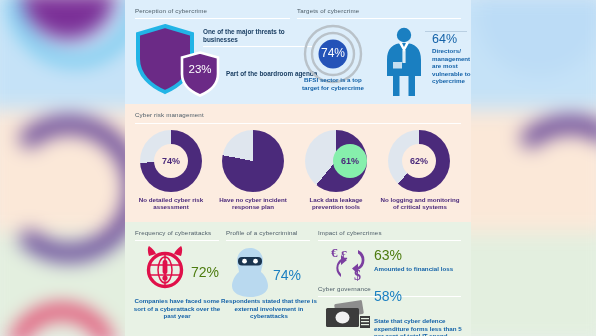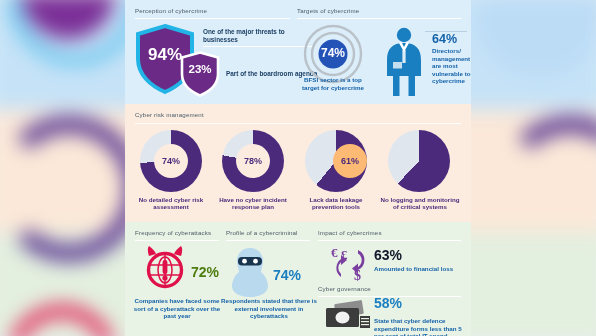--- a/index.html
+++ b/index.html
@@ -33,21 +33,21 @@
   .sect-green{top:222px;height:114px;background:#e8f2e5;}
 
   .sect-title{
     position:absolute;
     font-size:6.2px;color:#4b5b66;letter-spacing:.15px;
     white-space:nowrap;
   }
   .rule{position:absolute;height:1px;background:#ffffff;}
   .rule.grey{background:#c9d2d8;}
 
-  .pct{font-weight:bold;line-height:1;}
+  .pct{font-weight:normal;line-height:1;}
   .cap{font-weight:bold;line-height:1.22;}
   
   .donut{position:absolute;border-radius:50%;}
   .donut-hole{
     position:absolute;border-radius:50%;
     display:flex;align-items:center;justify-content:center;
   }
   .donut-val{font-weight:bold;color:#4b2a7b;}
   .donut-cap{
     position:absolute;text-align:center;font-weight:bold;
@@ -76,21 +76,20 @@
 
   <div class="sect-title" style="left:10px;top:7px;">Perception of cybercrime</div>
   <div class="rule" style="left:10px;top:18px;width:155px;"></div>
 
   <div class="sect-title" style="left:172px;top:7px;">Targets of cybercrime</div>
   <div class="rule" style="left:172px;top:18px;width:164px;"></div>
 
   <svg style="position:absolute;left:8px;top:23px;" width="64" height="72" viewBox="0 0 64 72">
     <path d="M32 3 L59 11 L59 36 C59 52 46 63 32 69 C18 63 5 52 5 36 L5 11 Z" fill="#6b2a86" stroke="#22b4e6" stroke-width="4"></path>
   </svg>
-  <div class="pct" style="position:absolute;left:8px;top:46px;width:64px;text-align:center;font-size:17px;color:#ffffff;">94%</div>
 
   <div class="cap" style="position:absolute;left:78px;top:28px;width:118px;font-size:6.4px;color:#1b3f63;">One of the major threats to businesses</div>
   <div class="rule grey" style="left:78px;top:46px;width:112px;background:#ffffff;"></div>
 
   <svg style="position:absolute;left:54px;top:50px;" width="42" height="47" viewBox="0 0 42 47">
     <path d="M21 2.5 L39 7.5 L39 24 C39 34.5 30.5 41.5 21 45.5 C11.5 41.5 3 34.5 3 24 L3 7.5 Z" fill="#6b2a86" stroke="#ffffff" stroke-width="2.6"></path>
   </svg>
   <div class="pct" style="position:absolute;left:54px;top:64px;width:42px;text-align:center;font-size:11.5px;color:#ffffff;">23%</div>
 
   <div class="cap" style="position:absolute;left:101px;top:70px;width:96px;font-size:6.4px;color:#1b3f63;">Part of the boardroom agenda</div>
@@ -123,38 +122,38 @@
               background:conic-gradient(#4b2a7b 0deg 266.4deg,#dfe6ee 266.4deg 360deg);"></div>
   <div class="donut-hole" style="left:15px;top:130px;width:62px;height:62px;">
     <div class="donut-hole" style="position:relative;left:auto;top:auto;width:34px;height:34px;background:#fcece0;">
       <span class="donut-val" style="font-size:9px;">74%</span>
     </div>
   </div>
   <div class="donut-cap" style="left:7px;top:196px;width:78px;font-size:6.2px;">No detailed cyber risk assessment</div>
 
   <div class="donut" style="left:97px;top:130px;width:62px;height:62px;
               background:conic-gradient(#4b2a7b 0deg 280.8deg,#dfe6ee 280.8deg 360deg);"></div>
-  <div class="donut-hole" style="left:97px;top:130px;width:62px;height:62px;">
-    <div class="donut-hole" style="position:relative;left:auto;top:auto;width:34px;height:34px;background:#fcece0;">
-      <span class="donut-val" style="font-size:9px;">78%</span>
-    </div>
-  </div>
   <div class="donut-cap" style="left:89px;top:196px;width:78px;font-size:6.2px;">Have no cyber incident response plan</div>
 
   <div class="donut" style="left:180px;top:130px;width:62px;height:62px;
               background:conic-gradient(#4b2a7b 0deg 219.6deg,#dfe6ee 219.6deg 360deg);"></div>
   <div class="donut-hole" style="left:180px;top:130px;width:62px;height:62px;">
-    <div class="donut-hole" style="position:relative;left:auto;top:auto;width:34px;height:34px;background:#fdba74;margin-left:28px;">
+    <div class="donut-hole" style="position:relative;left:auto;top:auto;width:34px;height:34px;background:#86efac;margin-left:28px;">
       <span class="donut-val" style="font-size:9px;">61%</span>
     </div>
   </div>
   <div class="donut-cap" style="left:172px;top:196px;width:78px;font-size:6.2px;">Lack data leakage prevention tools</div>
 
   <div class="donut" style="left:263px;top:130px;width:62px;height:62px;
               background:conic-gradient(#4b2a7b 0deg 223.2deg,#dfe6ee 223.2deg 360deg);"></div>
+  <div class="donut-hole" style="left:263px;top:130px;width:62px;height:62px;">
+    <div class="donut-hole" style="position:relative;left:auto;top:auto;width:34px;height:34px;background:#fcece0;">
+      <span class="donut-val" style="font-size:9px;">62%</span>
+    </div>
+  </div>
   <div class="donut-cap" style="left:255px;top:196px;width:80px;font-size:6.2px;">No logging and monitoring of critical systems</div>
 
   <div class="sect sect-green"></div>
 
   <div class="sect-title" style="left:10px;top:229px;">Frequency of cyberattacks</div>
   <div class="rule" style="left:10px;top:240px;width:84px;"></div>
 
   <div class="sect-title" style="left:101px;top:229px;">Profile of a cybercriminal</div>
   <div class="rule" style="left:101px;top:240px;width:84px;"></div>
 
@@ -184,31 +183,31 @@
   <div class="pct" style="position:absolute;left:148px;top:268px;font-size:14px;color:#1a7fc1;">74%</div>
   <div class="cap ctr" style="position:absolute;left:96px;top:297px;width:96px;font-size:6.2px;color:#1462a8;">Respondents stated that there is external involvement in cyberattacks</div>
 
   <svg style="position:absolute;left:203px;top:244px;" width="44" height="40" viewBox="0 0 44 40">
     <text x="3" y="13" font-family="Liberation Serif, serif" font-size="13" fill="#7b3fa0" font-weight="bold">€</text>
     <text x="13" y="15" font-family="Liberation Serif, serif" font-size="13" fill="#7b3fa0" font-weight="bold">£</text>
     <text x="26" y="36" font-family="Liberation Serif, serif" font-size="14" fill="#7b3fa0" font-weight="bold">$</text>
     <path d="M30 6 A11 11 0 0 1 30 26 L30 30 L24 24.5 L30 19.5 L30 23 A8 8 0 0 0 30 9.5 Z" fill="#7b3fa0"></path>
     <path d="M13 33 A11 11 0 0 1 13 15 L13 11 L19 16 L13 21 L13 18 A8 8 0 0 0 13 30 Z" fill="#7b3fa0"></path>
   </svg>
-  <div class="pct" style="position:absolute;left:249px;top:248px;font-size:14px;color:#0f172a;">63%</div>
+  <div class="pct" style="position:absolute;left:249px;top:248px;font-size:14px;color:#4d7c0f;">63%</div>
   <div class="cap" style="position:absolute;left:249px;top:265px;width:86px;font-size:6.2px;color:#1462a8;">Amounted to financial loss</div>
 
   <div class="sect-title" style="left:193px;top:285px;">Cyber governance</div>
   <div class="rule" style="left:193px;top:296px;width:143px;"></div>
 
   <svg style="position:absolute;left:200px;top:300px;" width="46" height="32" viewBox="0 0 46 32">
     <rect x="10" y="2" width="28" height="14" rx="1.5" fill="#8d8d8d" transform="rotate(-9 24 9)"></rect>
     <rect x="1" y="8" width="33" height="19" rx="1.5" fill="#3c3c3c"></rect>
     <ellipse cx="17.5" cy="17.5" rx="7" ry="6" fill="#f2f2f2"></ellipse>
     <rect x="35" y="16" width="10" height="12" fill="#3c3c3c"></rect>
     <rect x="36" y="18" width="8" height="1.2" fill="#e8f2e5"></rect>
     <rect x="36" y="21" width="8" height="1.2" fill="#e8f2e5"></rect>
     <rect x="36" y="24" width="8" height="1.2" fill="#e8f2e5"></rect>
   </svg>
-  <div class="pct" style="position:absolute;left:249px;top:296px;font-size:14px;color:#1a7fc1;">58%</div>
+  <div class="pct" style="position:absolute;left:249px;top:289px;font-size:14px;color:#1a7fc1;">58%</div>
   <div class="cap" style="position:absolute;left:249px;top:317px;width:90px;font-size:6.2px;color:#1462a8;">State that cyber defence expenditure forms less than 5 per cent of total IT spend</div>
 
 </div>
 
 </body></html>

